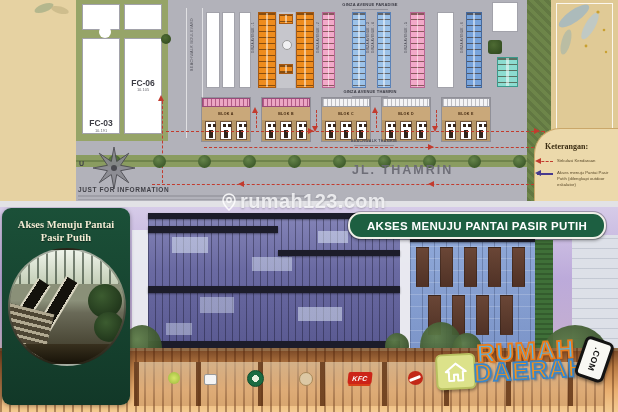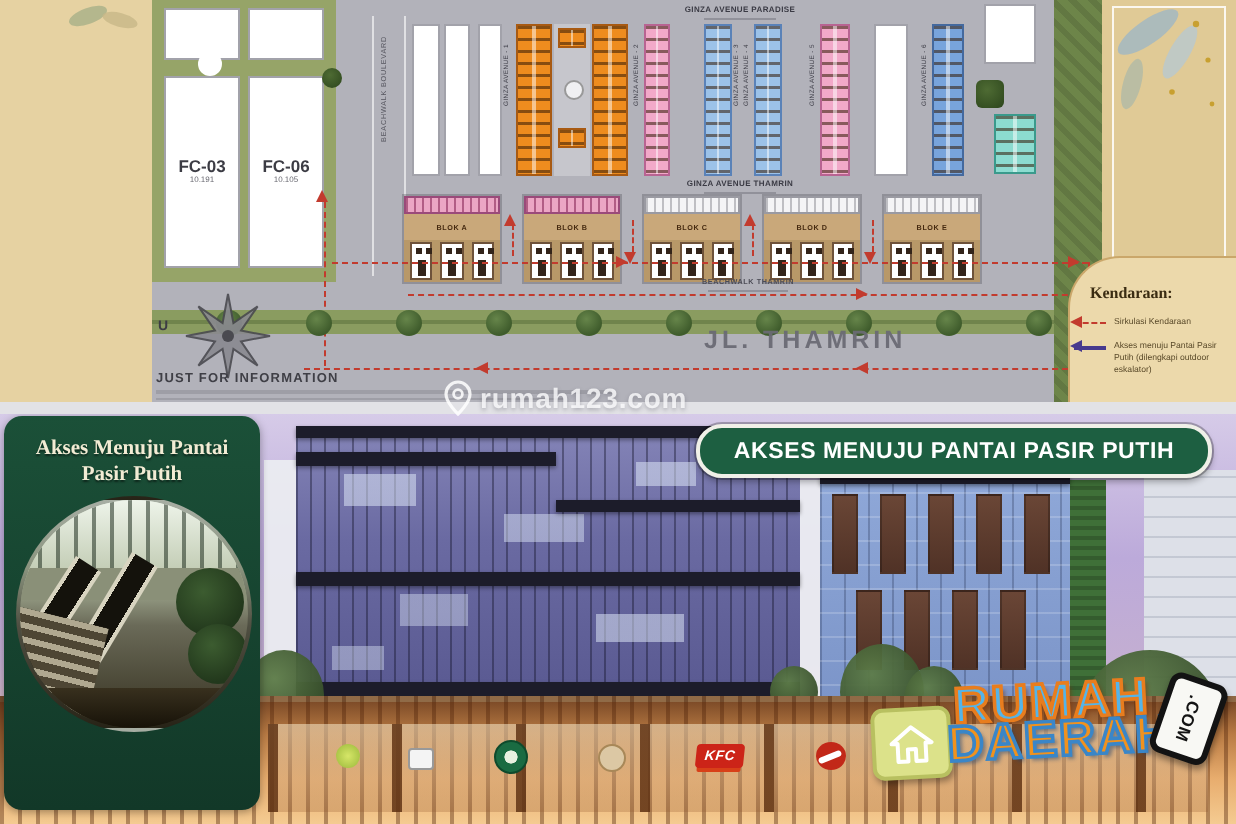--- a/index.html
+++ b/index.html
@@ -114,21 +114,21 @@
   
   #rd{transform:rotate(-3deg)}
   .rdword{font-weight:bold;line-height:.92;letter-spacing:1px;white-space:nowrap}
   #rumah{font-size:25px;color:#55b4e8;-webkit-text-stroke:1.8px #e87d1e;text-shadow:2px 2px 2px rgba(120,50,10,.45)}
   #daerah{font-size:25px;color:#f0921e;-webkit-text-stroke:1.8px #3a86c8;text-shadow:2px 2px 2px rgba(20,60,110,.45);margin-top:-5px}
   #house{background:#dce28a;border:2px solid #b8c060;border-radius:6px;display:flex;align-items:center;justify-content:center;box-shadow:1px 2px 3px rgba(0,0,0,.35)}
   #combadge{background:#f8f8f4;border:3px solid #131313;border-radius:6px;transform:rotate(22deg);display:flex;align-items:center;justify-content:center;box-shadow:1px 2px 3px rgba(0,0,0,.4)}
   #combadge span{writing-mode:vertical-rl;font-size:8.5px;font-weight:bold;color:#131313;letter-spacing:.5px}
   
   #wm{display:flex;align-items:center;gap:4px;z-index:99}
-  #wm span{font-size:14px;font-weight:bold;color:rgba(252,252,254,.8);text-shadow:0 1px 2px rgba(100,100,110,.45);letter-spacing:.4px}
+  #wm span{font-size:20px;font-weight:bold;color:rgba(252,252,254,.8);text-shadow:0 1px 2px rgba(100,100,110,.45);letter-spacing:.4px}
 </style>
 </head>
 <body>
 
 <div id="top" class="abs">
 
   <div class="abs sand" style="left:0;top:0;width:76px;height:201px"></div>
   <svg class="abs" style="left:30px;top:0" width="44" height="22">
     <ellipse cx="14" cy="8" rx="10" ry="4" fill="#a8b088" opacity=".8" transform="rotate(-20 14 8)"></ellipse>
     <ellipse cx="30" cy="10" rx="9" ry="3.5" fill="#c8b888" opacity=".8" transform="rotate(15 30 10)"></ellipse>
@@ -143,21 +143,21 @@
     <circle cx="52" cy="12" r="1.6" fill="#c8a030"></circle>
       <circle cx="58" cy="30" r="1.3" fill="#c8a030"></circle>
     <circle cx="40" cy="46" r="1.4" fill="#c8a030"></circle>
       <circle cx="60" cy="52" r="1.2" fill="#c8a030"></circle>
   </svg>
 
   <div class="abs fczone" style="left:76px;top:0;width:92px;height:141px"></div>
   <div class="abs wblock" style="left:82px;top:4px;width:38px;height:26px"></div>
   <div class="abs wblock" style="left:124px;top:4px;width:38px;height:26px"></div>
   <div class="abs" style="left:99px;top:26px;width:12px;height:12px;border-radius:50%;background:#fff"></div>
-  <div class="abs wblock" style="left:82px;top:38px;width:38px;height:96px;display:flex;align-items:center;justify-content:center">
+  <div class="abs wblock" style="left:82px;top:38px;width:38px;height:96px;display:flex;align-items:flex-end;justify-content:center">
     <div class="fclabel"><span>FC-03</span>
       <span class="fcarea">10.191</span></div>
   </div>
   <div class="abs wblock" style="left:124px;top:38px;width:38px;height:96px;display:flex;align-items:center;justify-content:center">
     <div class="fclabel"><span>FC-06</span>
       <span class="fcarea">10.105</span></div>
   </div>
   <div class="abs" style="left:161px;top:34px;width:10px;height:10px;border-radius:50%;background:radial-gradient(circle at 40% 35%,#4e6b33,#2c451c)"></div>
 
   <div class="abs" style="left:186px;top:8px;width:1px;height:130px;background:rgba(255,255,255,.6)"></div>
@@ -291,21 +291,21 @@
   <svg class="abs" style="left:92px;top:146px" width="44" height="44">
     <polygon points="43,22 28.5,24.7 36.8,36.8 24.7,28.5 22,43 19.3,28.5 7.2,36.8 15.5,24.7 1,22 15.5,19.3 7.2,7.2 19.3,15.5 22,1 24.7,15.5 36.8,7.2 28.5,19.3" fill="#8a8a90" stroke="#4a4a50" stroke-width="1" opacity=".9"></polygon>
     <circle cx="22" cy="22" r="3" fill="#4a4a50"></circle>
   </svg>
   <div class="abs" style="left:79px;top:160px;font-size:7px;font-weight:bold;color:#3c3c44">U</div>
   <div class="abs info" style="left:78px;top:186px">JUST FOR INFORMATION</div>
   <div class="abs dgrey" style="left:78px;top:195px;width:228px;height:1.6px"></div>
   <div class="abs dgrey" style="left:78px;top:198.5px;width:204px;height:1.6px"></div>
 
   <div id="legend" class="abs" style="left:534px;top:128px;width:84px;height:73px">
-    <div class="abs legtitle serif" style="left:10px;top:13px">Kendaraan:</div>
+    <div class="abs legtitle serif" style="left:10px;top:13px">Keterangan:</div>
     <div class="abs" style="left:2px;top:32px;width:16px;border-top:1.6px dashed #c23b2e"></div>
     <div class="abs tri l" style="left:0;top:29px"></div>
     <div class="abs legtxt" style="left:22px;top:29px;width:58px">Sirkulasi Kendaraan</div>
     <div class="abs" style="left:2px;top:44px;width:16px;border-top:2px solid #473a8e"></div>
     <div class="abs tri lp" style="left:0;top:41px"></div>
     <div class="abs legtxt" style="left:22px;top:41px;width:56px">Akses menuju Pantai Pasir Putih (dilengkapi outdoor eskalator)</div>
   </div>
 </div>
 
 <div id="divider" class="abs" style="left:0;top:201px;width:618px;height:6px"></div>

